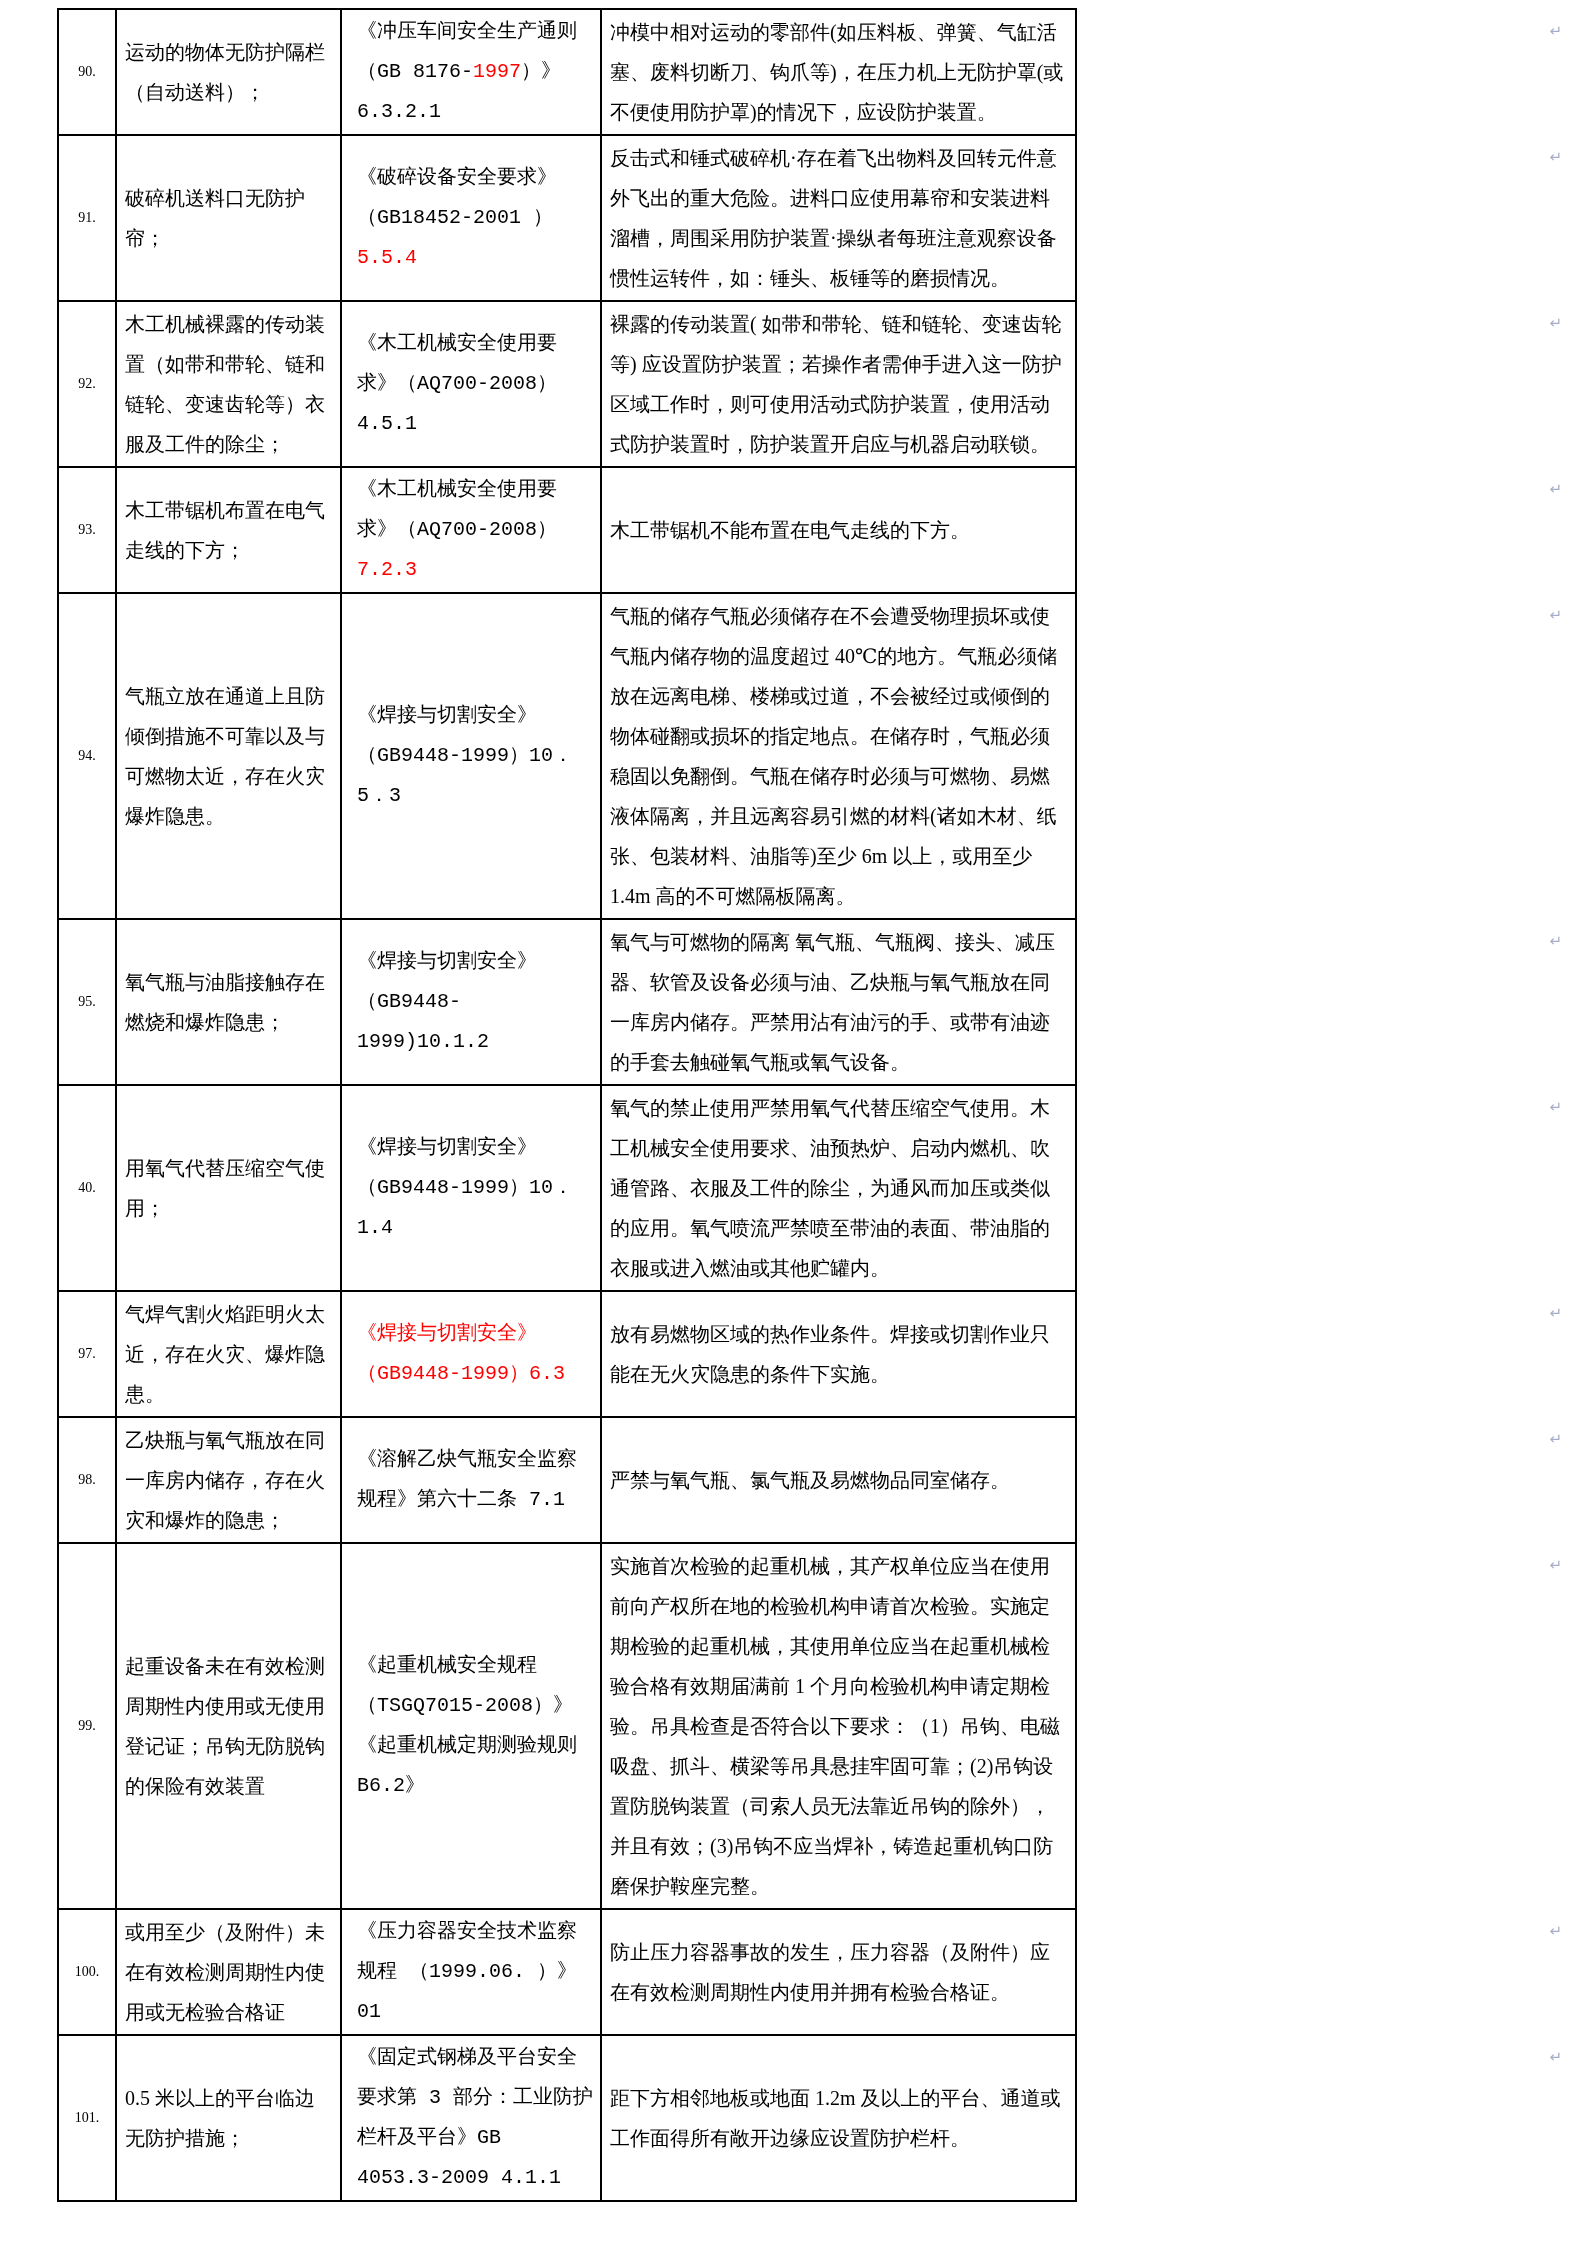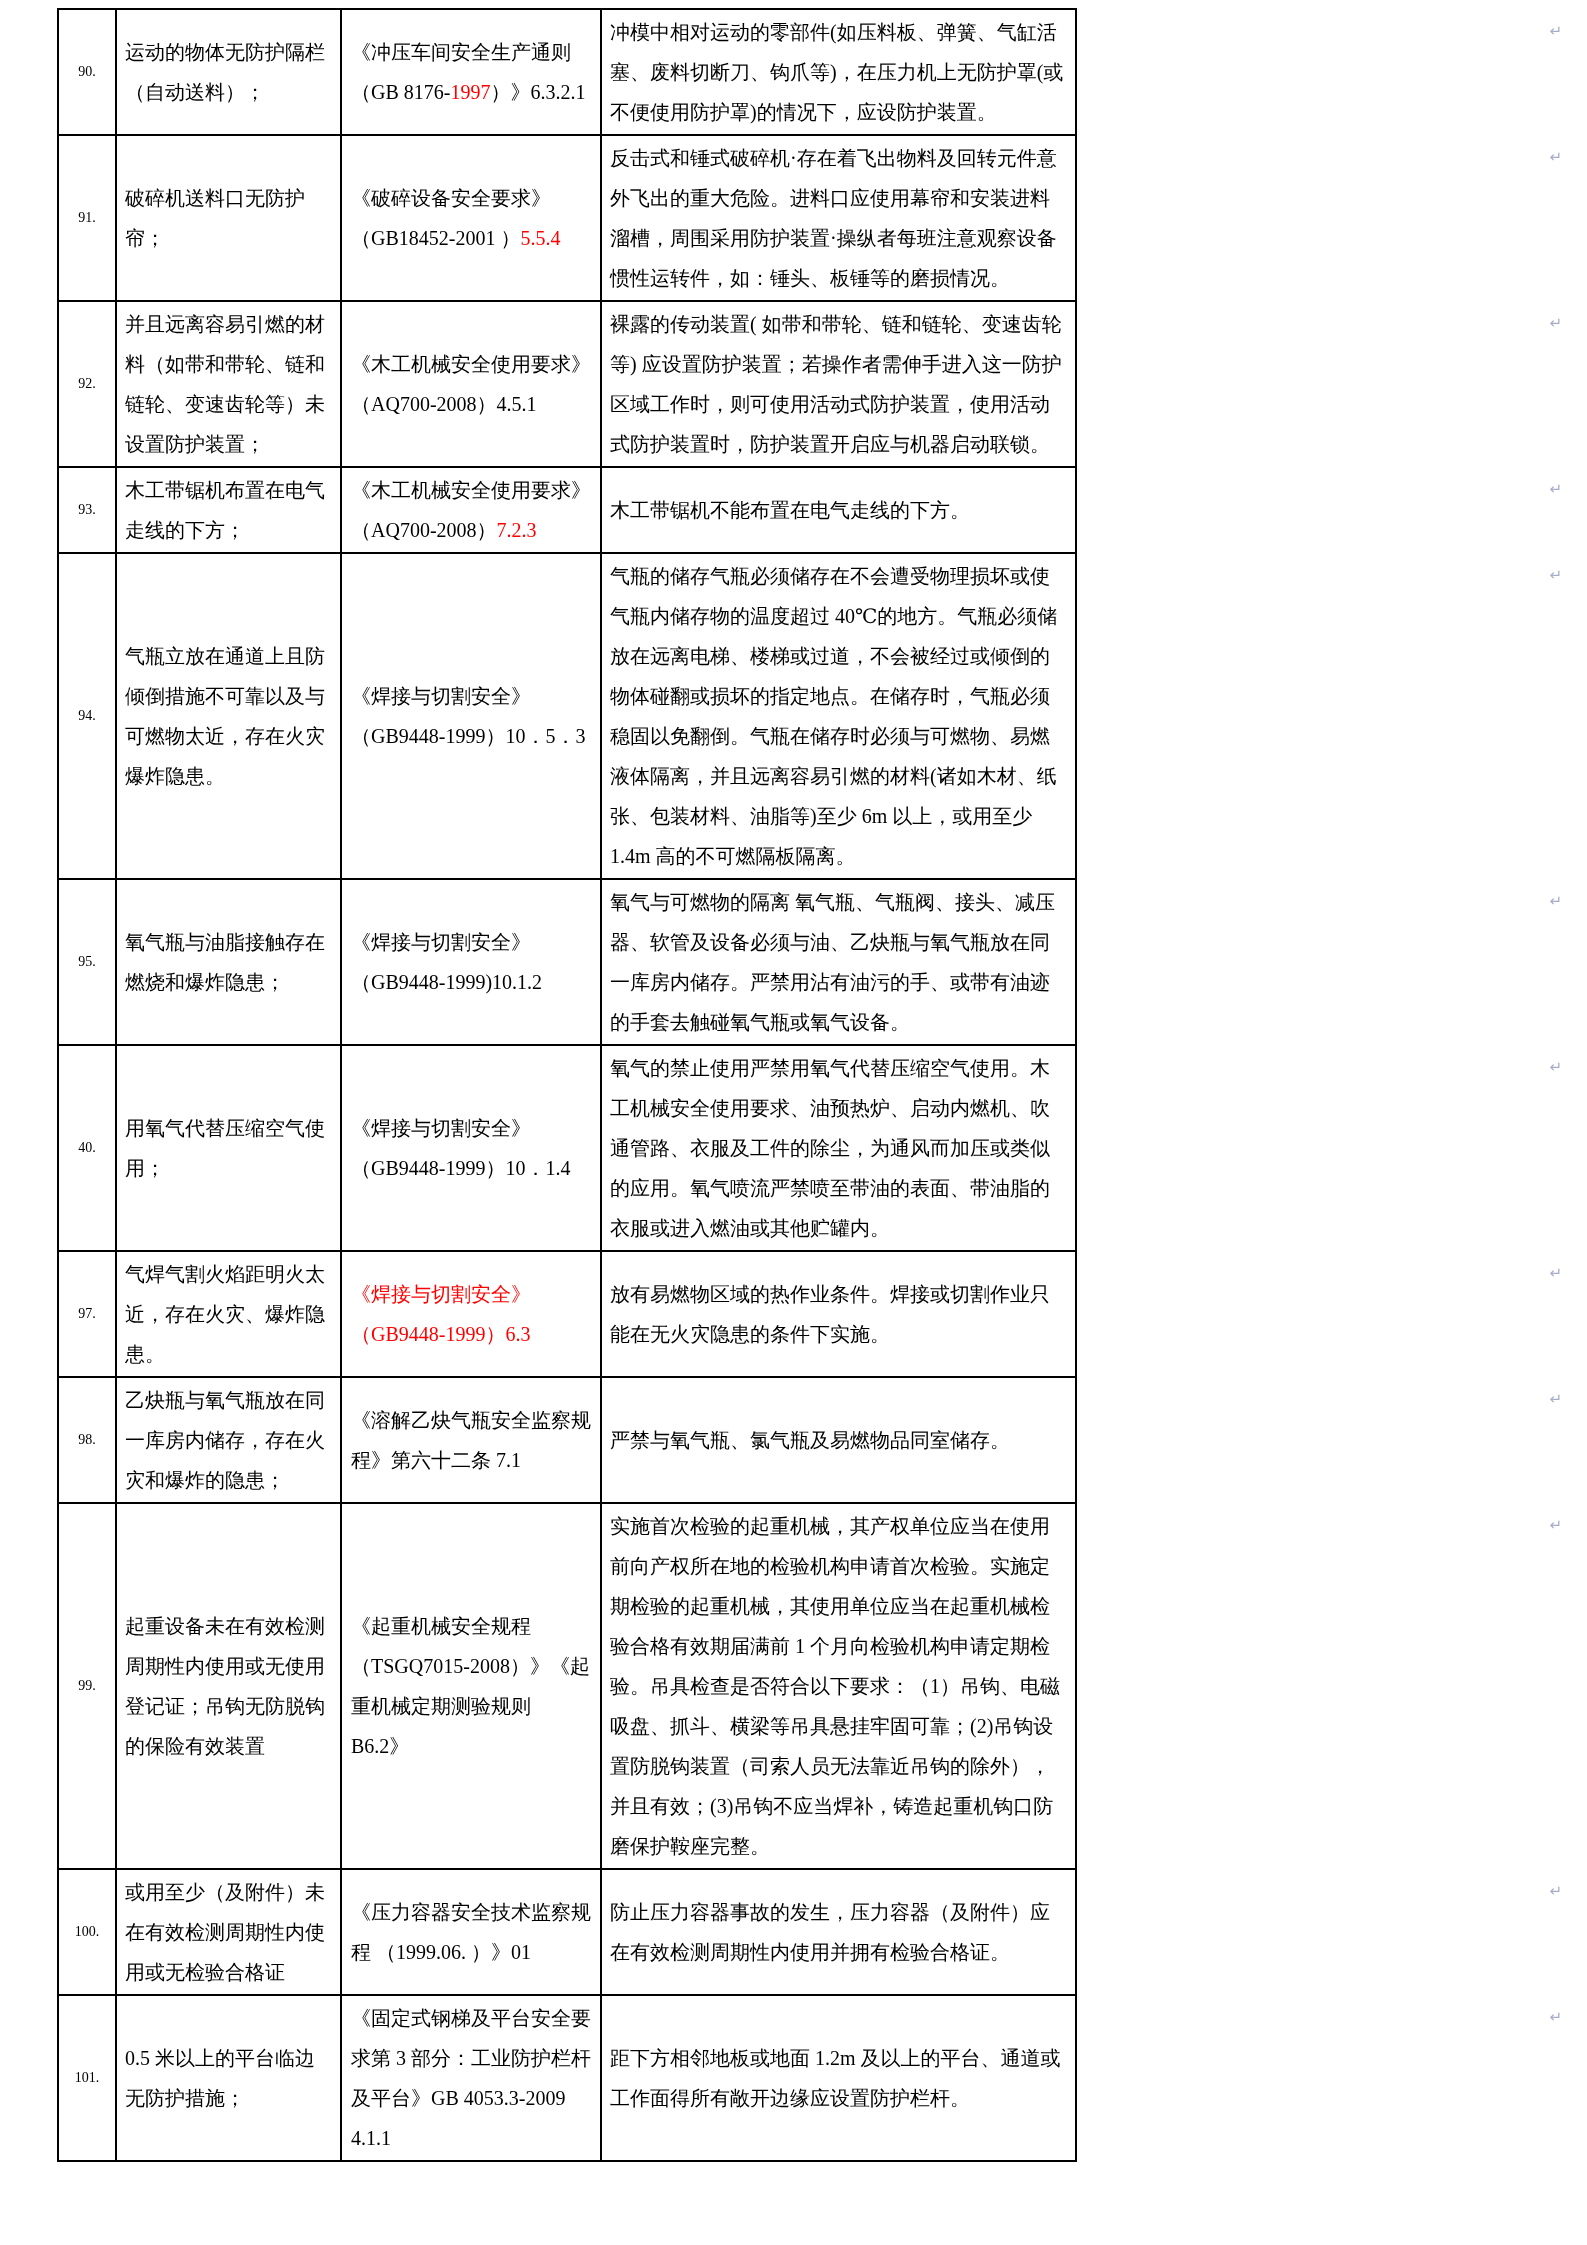--- a/index.html
+++ b/index.html
@@ -33,21 +33,22 @@
     padding: 2px 7px 2px 8px;
     word-break: normal;
     overflow-wrap: break-word;
   }
   td.cell-no {
     text-align: center;
     font-size: 14px;
     padding: 2px 2px;
   }
   td.cell-std {
-    padding-left: 9px;
+    padding-left: 15px;
+    font-family: Liberation Mono, monospace;
   }
   td.cell-det {
     position: relative;
   }
   .seg-red {
     color: #ff0000;
   }
   .row-mark {
     position: absolute;
     right: -487px;
@@ -77,21 +78,21 @@
           <td class="cell-det"><span>冲模中相对运动的零部件(如压料板、弹簧、气缸活塞、废料切断刀、钩爪等)，在压力机上无防护罩(或不便使用防护罩)的情况下，应设防护装置。</span><span class="row-mark">↵</span></td>
         </tr>
         <tr>
           <td class="cell-no">91.</td>
           <td class="cell-haz">破碎机送料口无防护帘；</td>
           <td class="cell-std"><span>《破碎设备安全要求》（GB18452-2001 ）</span><span class="seg-red">5.5.4</span></td>
           <td class="cell-det"><span>反击式和锤式破碎机·存在着飞出物料及回转元件意外飞出的重大危险。进料口应使用幕帘和安装进料溜槽，周围采用防护装置·操纵者每班注意观察设备惯性运转件，如：锤头、板锤等的磨损情况。</span><span class="row-mark">↵</span></td>
         </tr>
         <tr>
           <td class="cell-no">92.</td>
-          <td class="cell-haz">并且远离容易引燃的材料（如带和带轮、链和链轮、变速齿轮等）未设置防护装置；</td>
+          <td class="cell-haz">木工机械裸露的传动装置（如带和带轮、链和链轮、变速齿轮等）衣服及工件的除尘；</td>
           <td class="cell-std"><span>《木工机械安全使用要求》（AQ700-2008）4.5.1</span></td>
           <td class="cell-det"><span>裸露的传动装置( 如带和带轮、链和链轮、变速齿轮等) 应设置防护装置；若操作者需伸手进入这一防护区域工作时，则可使用活动式防护装置，使用活动式防护装置时，防护装置开启应与机器启动联锁。</span><span class="row-mark">↵</span></td>
         </tr>
         <tr>
           <td class="cell-no">93.</td>
           <td class="cell-haz">木工带锯机布置在电气走线的下方；</td>
           <td class="cell-std"><span>《木工机械安全使用要求》（AQ700-2008）</span><span class="seg-red">7.2.3</span></td>
           <td class="cell-det"><span>木工带锯机不能布置在电气走线的下方。</span><span class="row-mark">↵</span></td>
         </tr>
         <tr>

